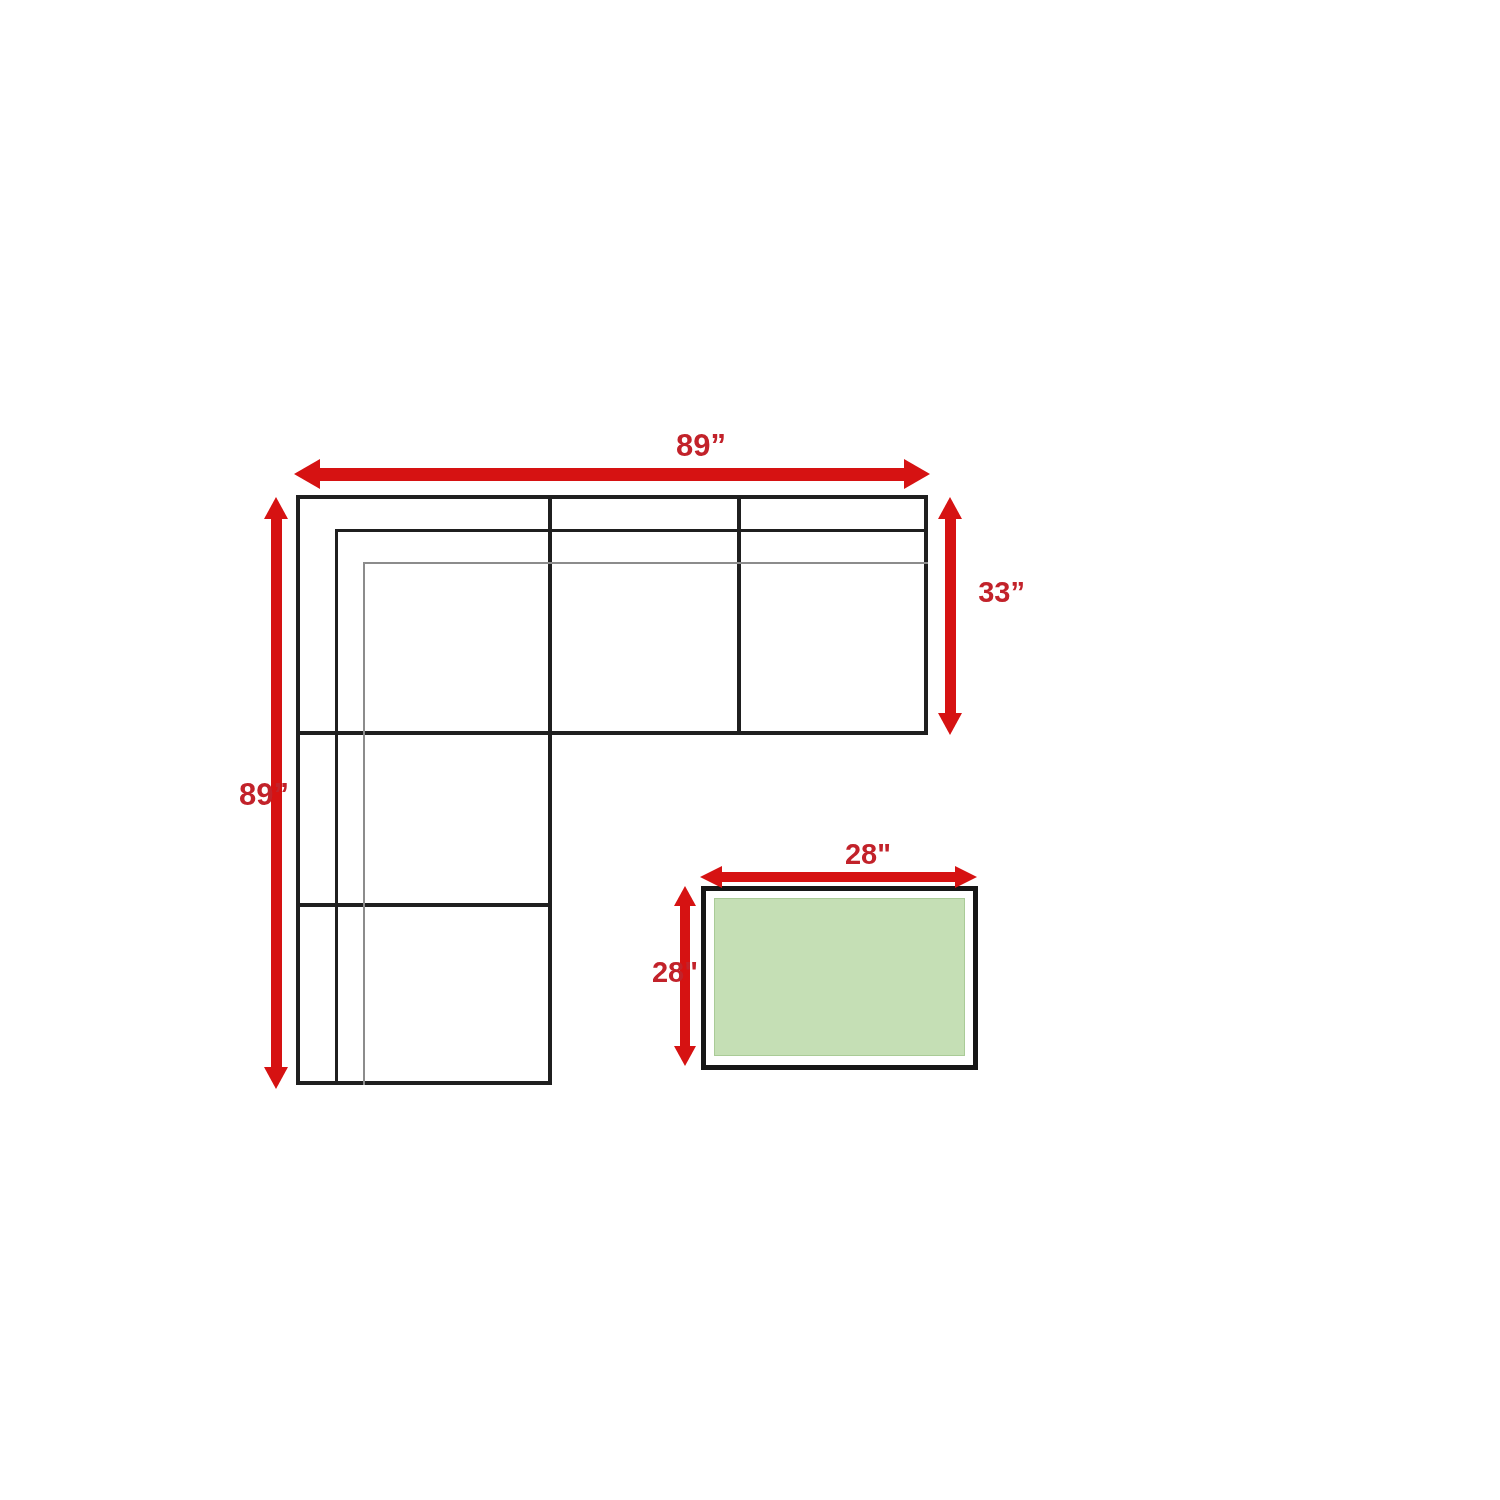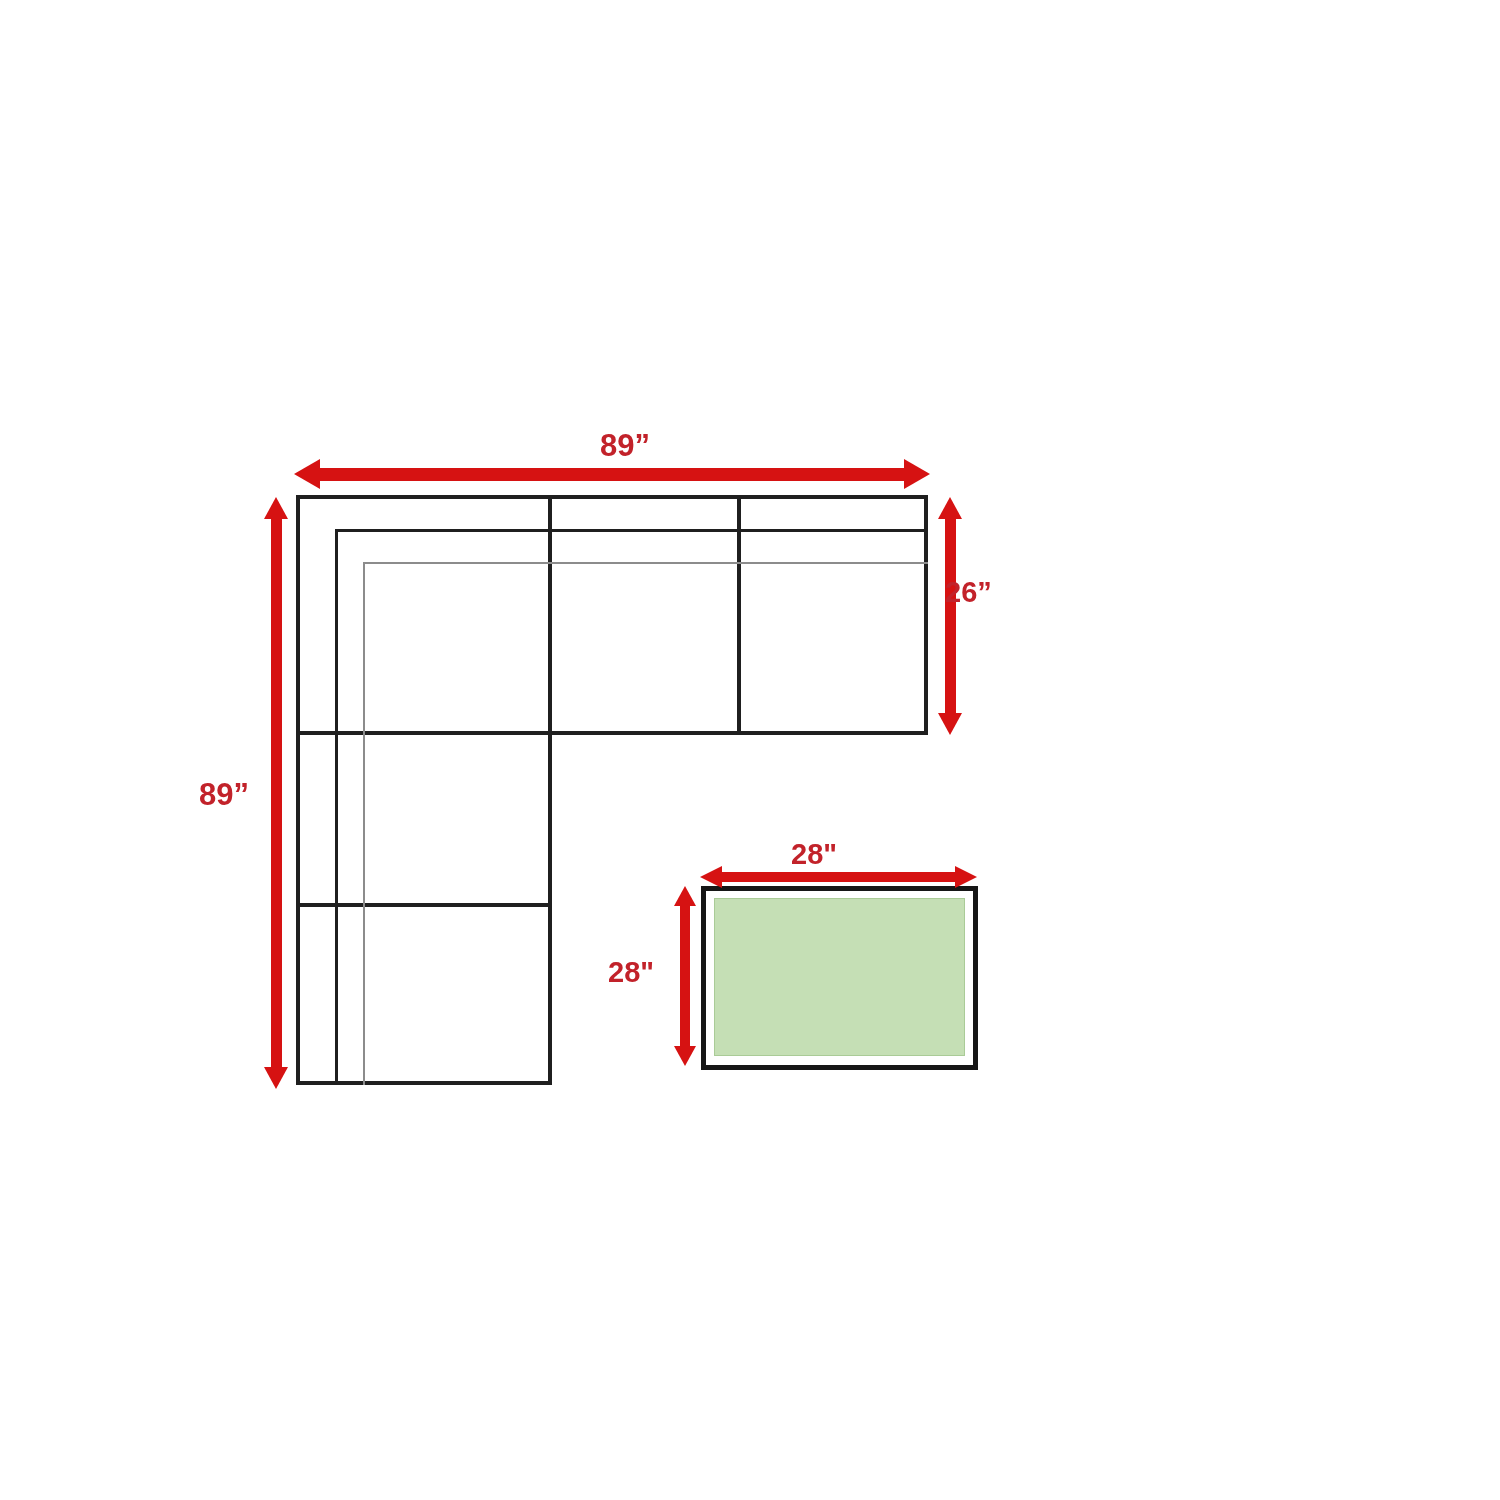--- a/index.html
+++ b/index.html
@@ -20,21 +20,21 @@
   .head.right{border-top:15px solid transparent;border-bottom:15px solid transparent;border-left:26px solid var(--arrow-red,#d61212);}
   .head.up   {border-left:12px solid transparent;border-right:12px solid transparent;border-bottom:22px solid var(--arrow-red,#d61212);}
   .head.down {border-left:12px solid transparent;border-right:12px solid transparent;border-top:22px solid var(--arrow-red,#d61212);}
   .head.sm.left {border-top-width:11px;border-bottom-width:11px;border-right-width:22px;}
   .head.sm.right{border-top-width:11px;border-bottom-width:11px;border-left-width:22px;}
   .head.sm.up   {border-left-width:11px;border-right-width:11px;border-bottom-width:20px;}
   .head.sm.down {border-left-width:11px;border-right-width:11px;border-top-width:20px;}
   
   .dim-label{
     position:absolute;color:var(--label-red,#c2222a);
-    font-weight:700;text-align:left;line-height:1;
+    font-weight:700;text-align:right;line-height:1;
     letter-spacing:0px;
   }
   .fs-lg{font-size:31px;}
   .fs-md{font-size:29px;}
   
   .table-outer{
     position:absolute;left:701px;top:886px;width:277px;height:184px;
     box-sizing:border-box;background:#ffffff;
     border:5px solid var(--table-border,#161616);
   }
@@ -72,21 +72,21 @@
     <div class="shaft" style="left:316px;top:468px;width:592px;height:13px;"></div>
     <div class="head left" style="left:294px;top:459px;"></div>
     <div class="head right" style="left:904px;top:459px;"></div>
     <div class="dim-label fs-lg" style="left:600px;top:430px;width:126px;">89”</div>
   </div>
 
   <div>
     <div class="shaft" style="left:945px;top:513px;width:11px;height:202px;"></div>
     <div class="head up" style="left:938px;top:497px;"></div>
     <div class="head down" style="left:938px;top:713px;"></div>
-    <div class="dim-label fs-md" style="left:945px;top:578px;width:80px;">26”</div>
+    <div class="dim-label fs-md" style="left:945px;top:578px;width:80px;">33”</div>
   </div>
 
   <div>
     <div class="shaft" style="left:271px;top:513px;width:11px;height:558px;"></div>
     <div class="head up" style="left:264px;top:497px;"></div>
     <div class="head down" style="left:264px;top:1067px;"></div>
     <div class="dim-label fs-lg" style="left:199px;top:779px;width:90px;">89”</div>
   </div>
 
   <div>

